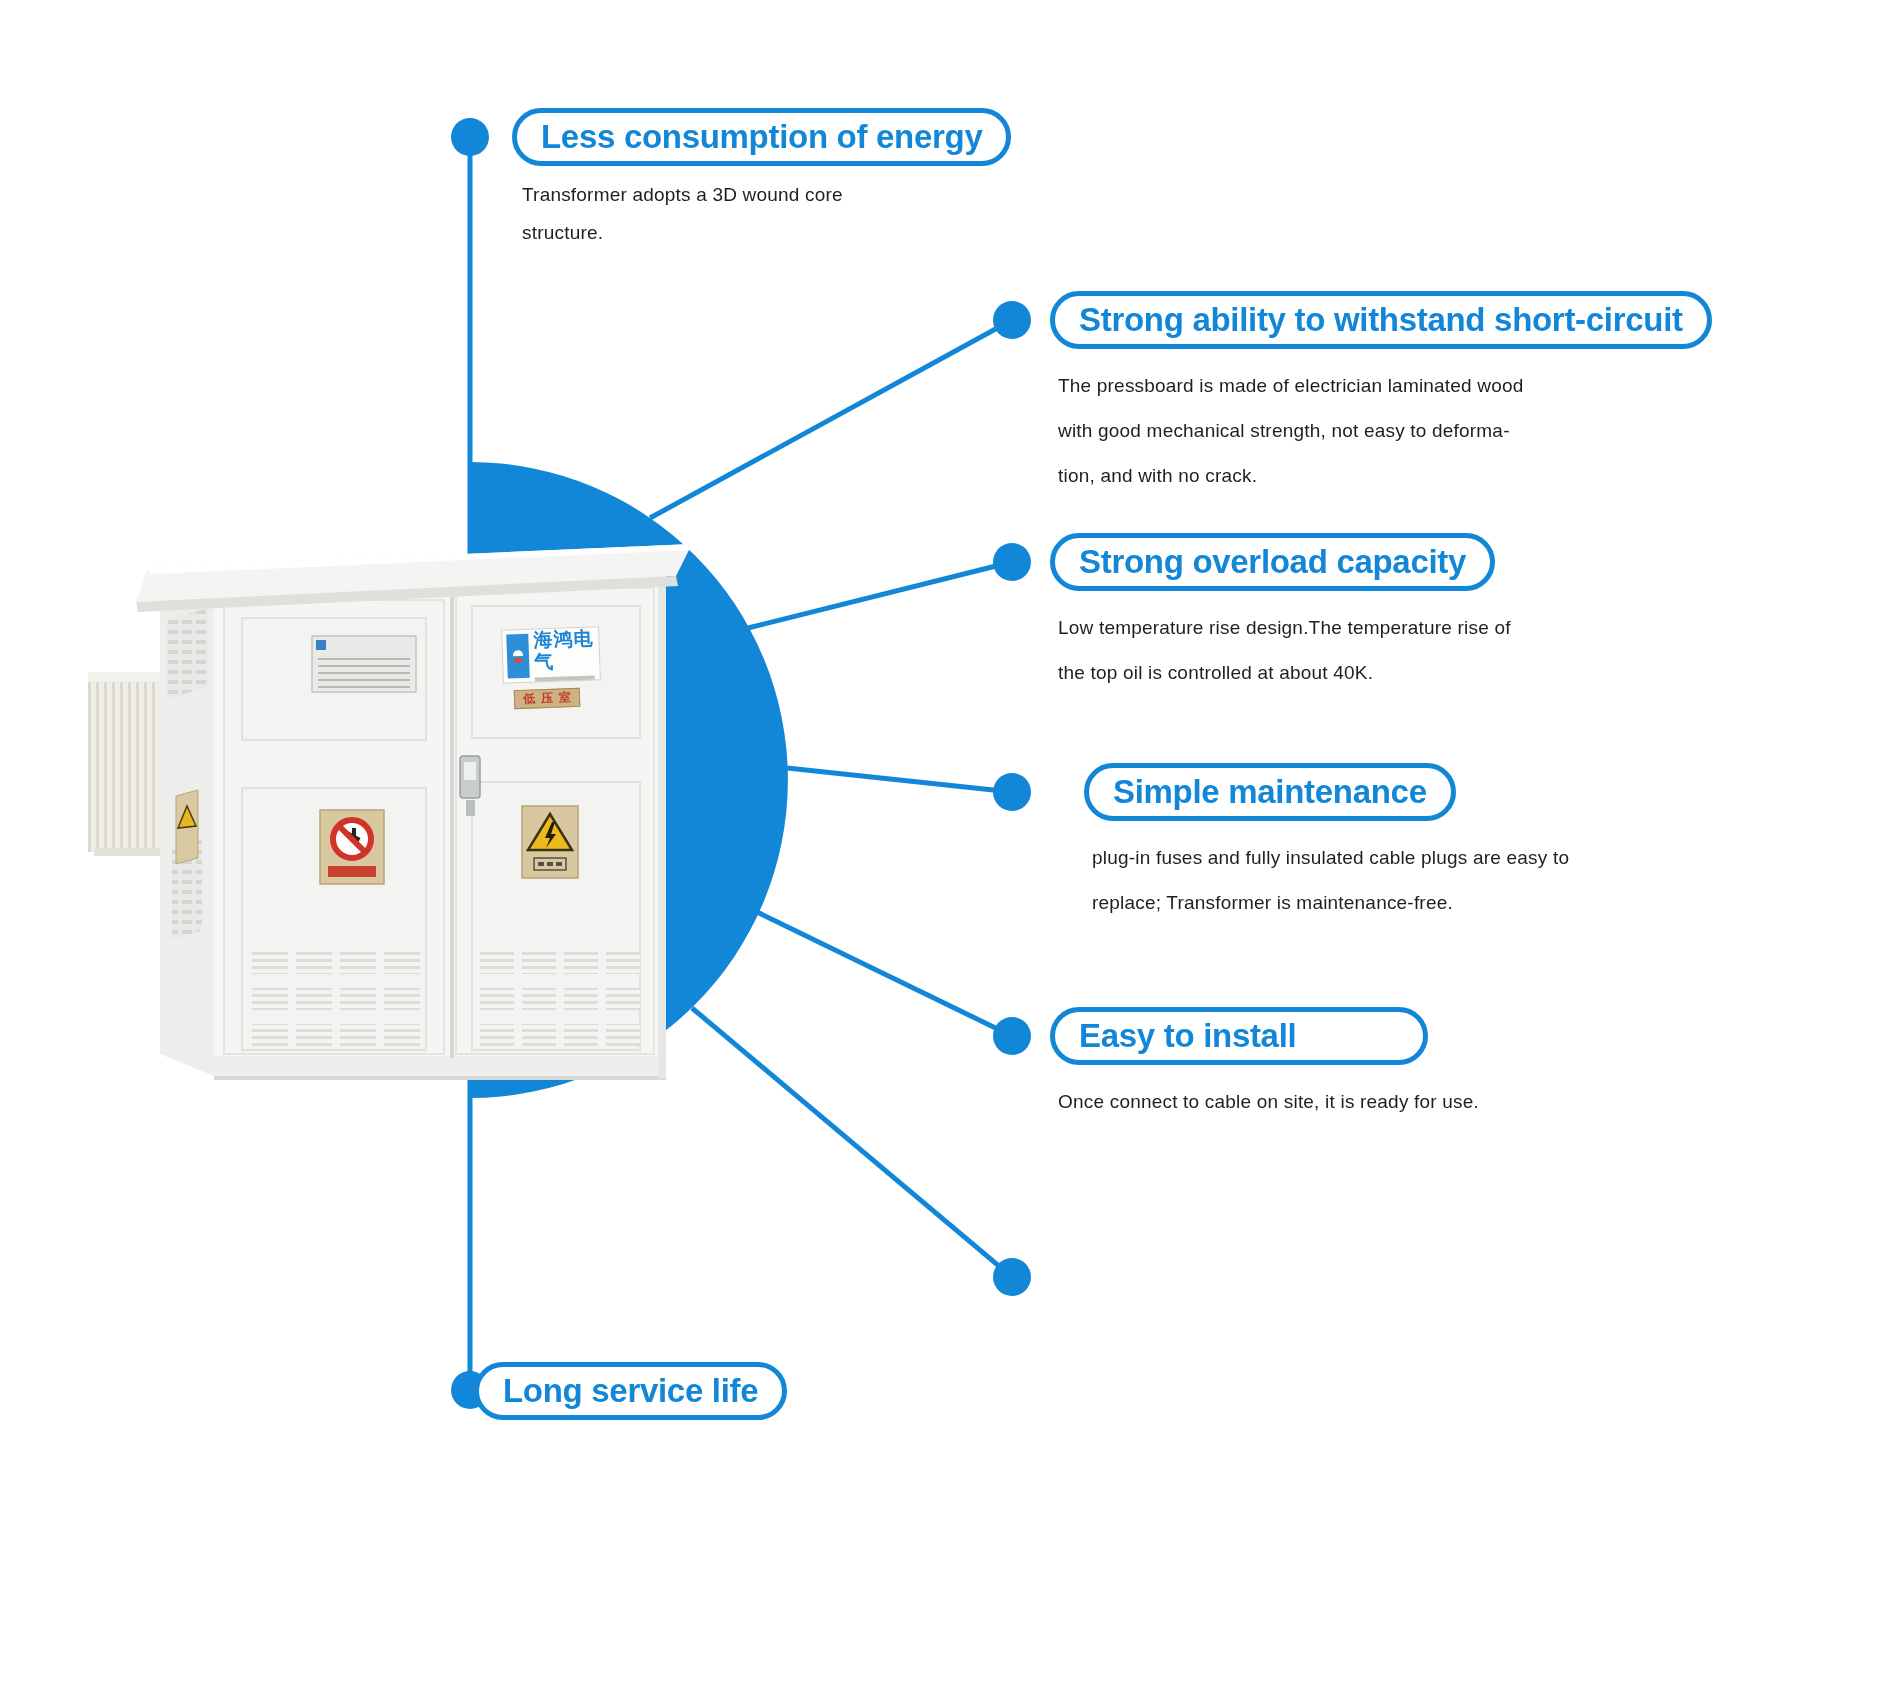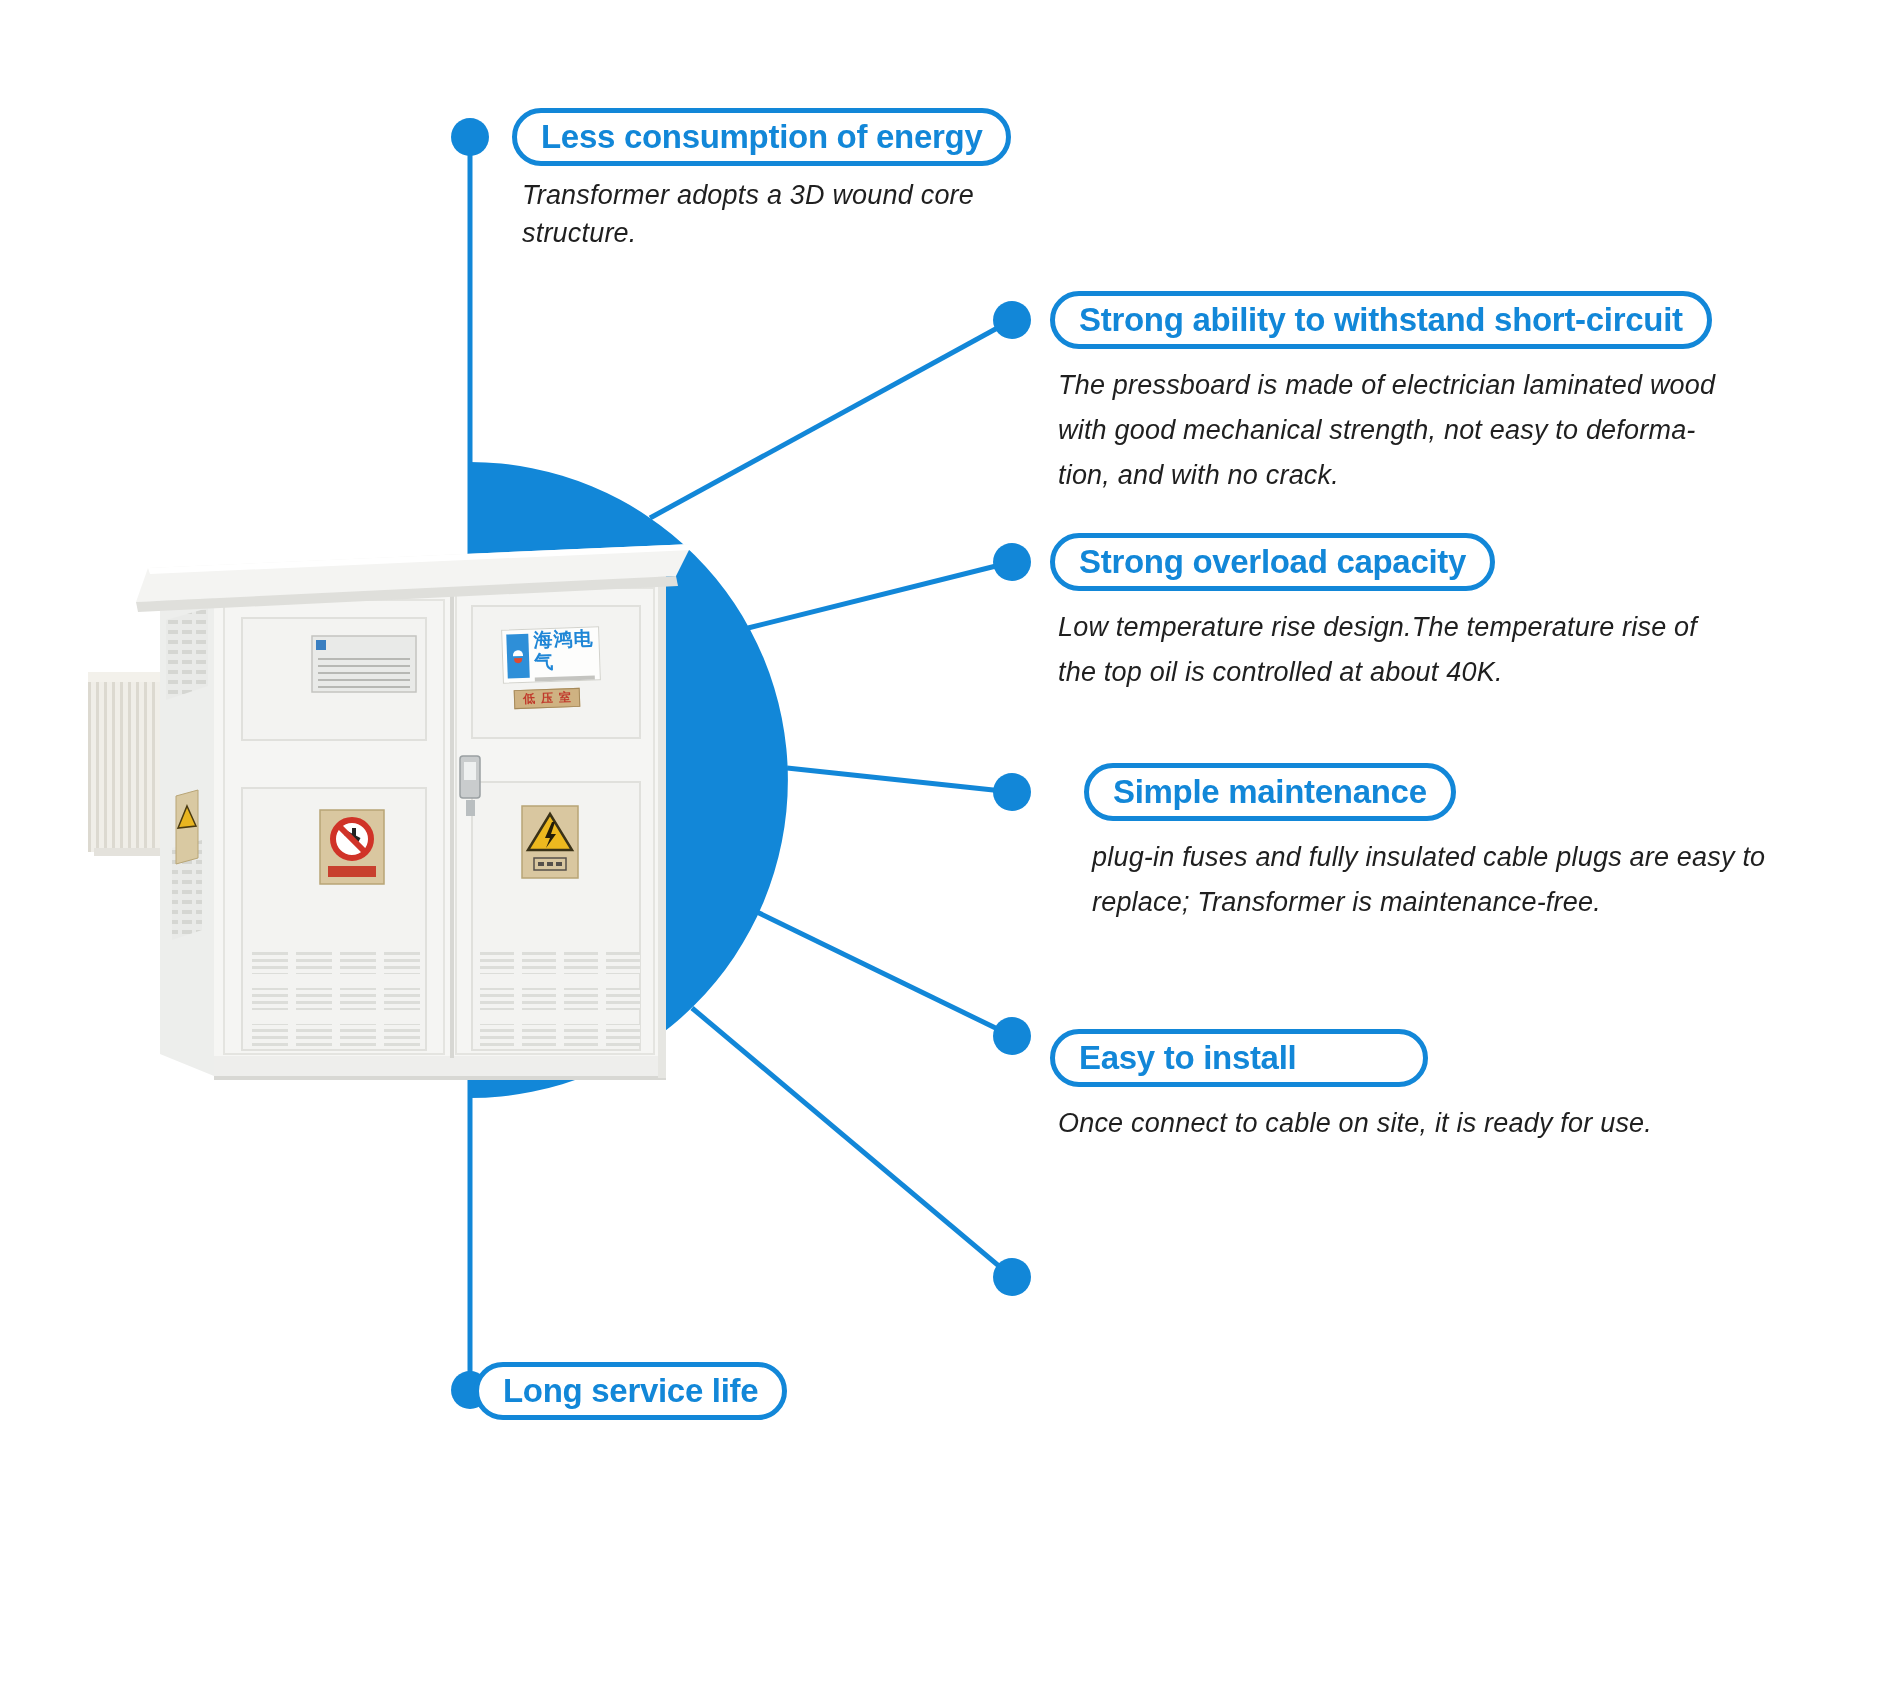--- a/index.html
+++ b/index.html
@@ -25,24 +25,23 @@
     white-space:nowrap;
   }
   .pill .pill-label{
     font-size:33px;font-weight:bold;color:var(--accent);
     letter-spacing:-0.3px;line-height:1;
     transform:translateY(-1px);
   }
   .desc{
     margin-top:14px;margin-left:8px;
     width:800px;
-    font-size:27px;line-height:45px;color:#1f1f1f;
+    font-size:19px;line-height:45px;color:#1f1f1f;
     letter-spacing:0.2px;
     white-space:pre-line;
-    font-style:italic;
   }
   .desc.narrow{width:520px;line-height:38px;margin-top:10px;margin-left:10px;}
 
   
   .brand-sign{
     position:absolute;left:502px;top:628px;width:98px;height:54px;z-index:1;
     background:#fdfdfc;border:1px solid #d2d2cc;
     transform:rotate(-2deg);
     display:flex;align-items:center;gap:5px;padding:2px 4px;box-sizing:border-box;
   }
@@ -238,21 +237,21 @@
 
   <div class="callout" style="left:1084px;top:763px;">
     <div class="pill">
       <span class="pill-label">Simple maintenance</span>
     </div>
     <div class="desc">plug-in fuses and fully insulated cable plugs are easy to
 replace; Transformer is maintenance-free.</div>
   </div>
 
   <div class="callout" style="left:1050px;top:1007px;">
-    <div class="pill" style="min-width:378px;margin-top:22px;">
+    <div class="pill" style="min-width:378px;">
       <span class="pill-label">Easy to install</span>
     </div>
     <div class="desc">Once connect to cable on site, it is ready for use.</div>
   </div>
 
 
   <div class="callout" style="left:474px;top:1362px;">
     <div class="pill">
       <span class="pill-label">Long service life</span>
     </div>

